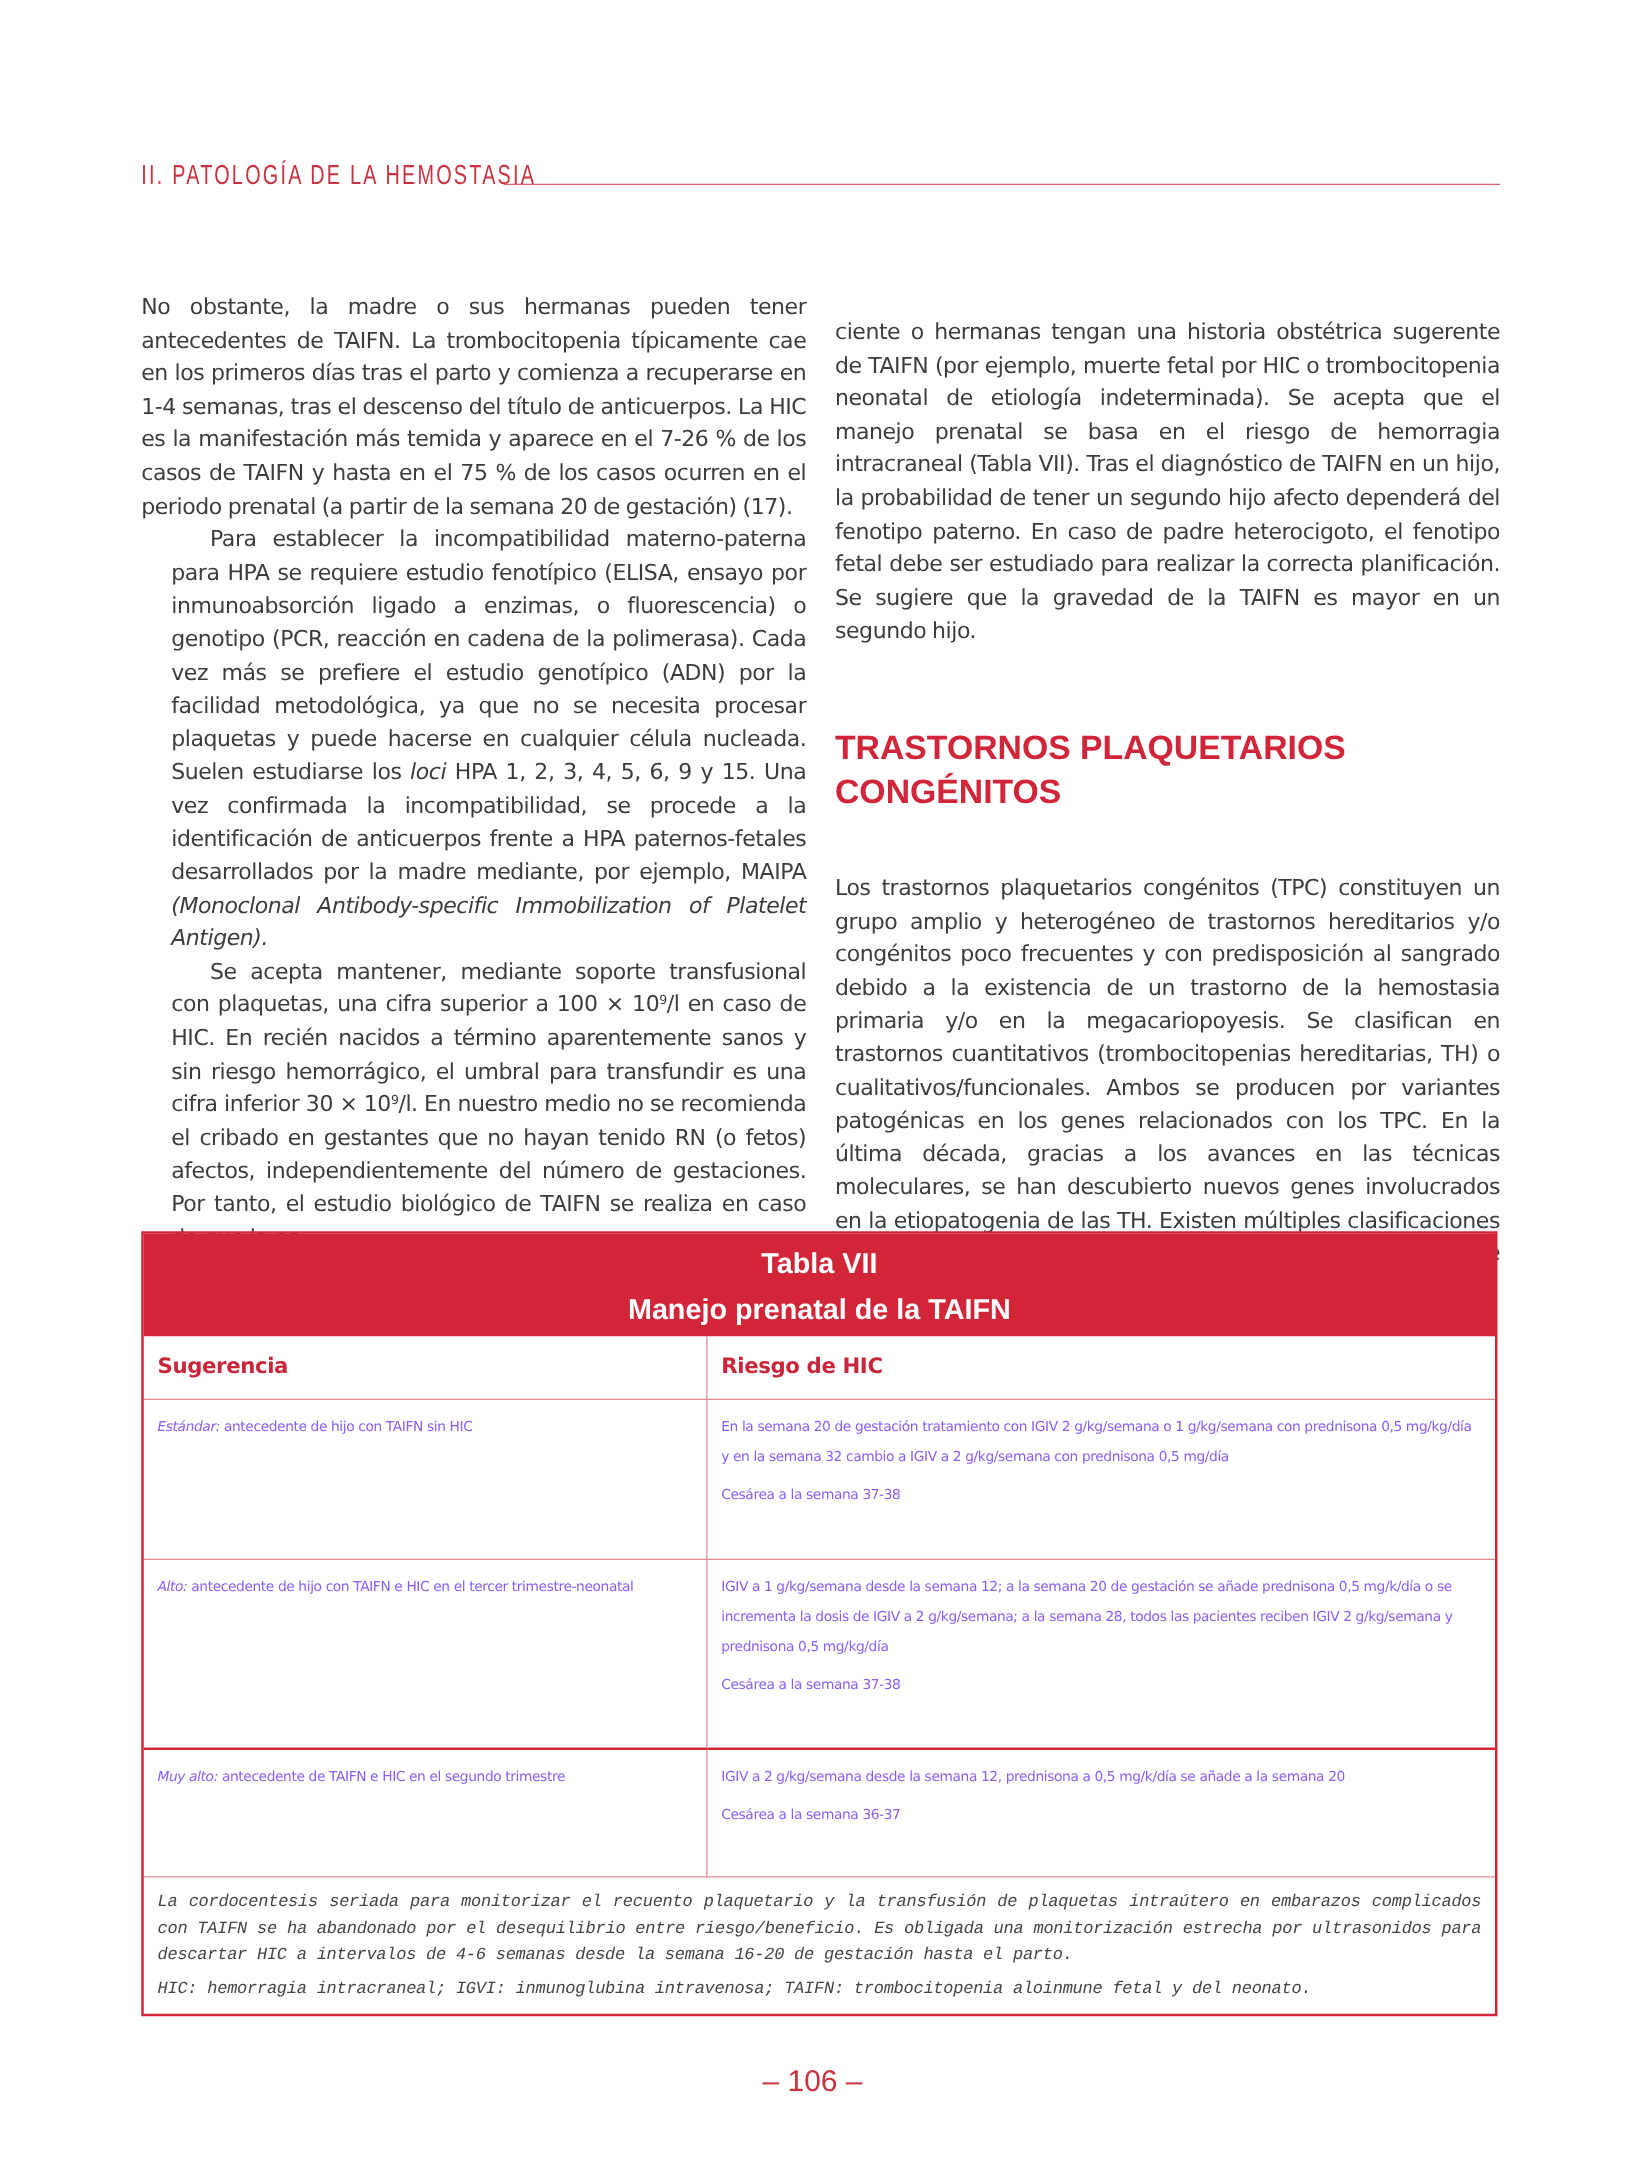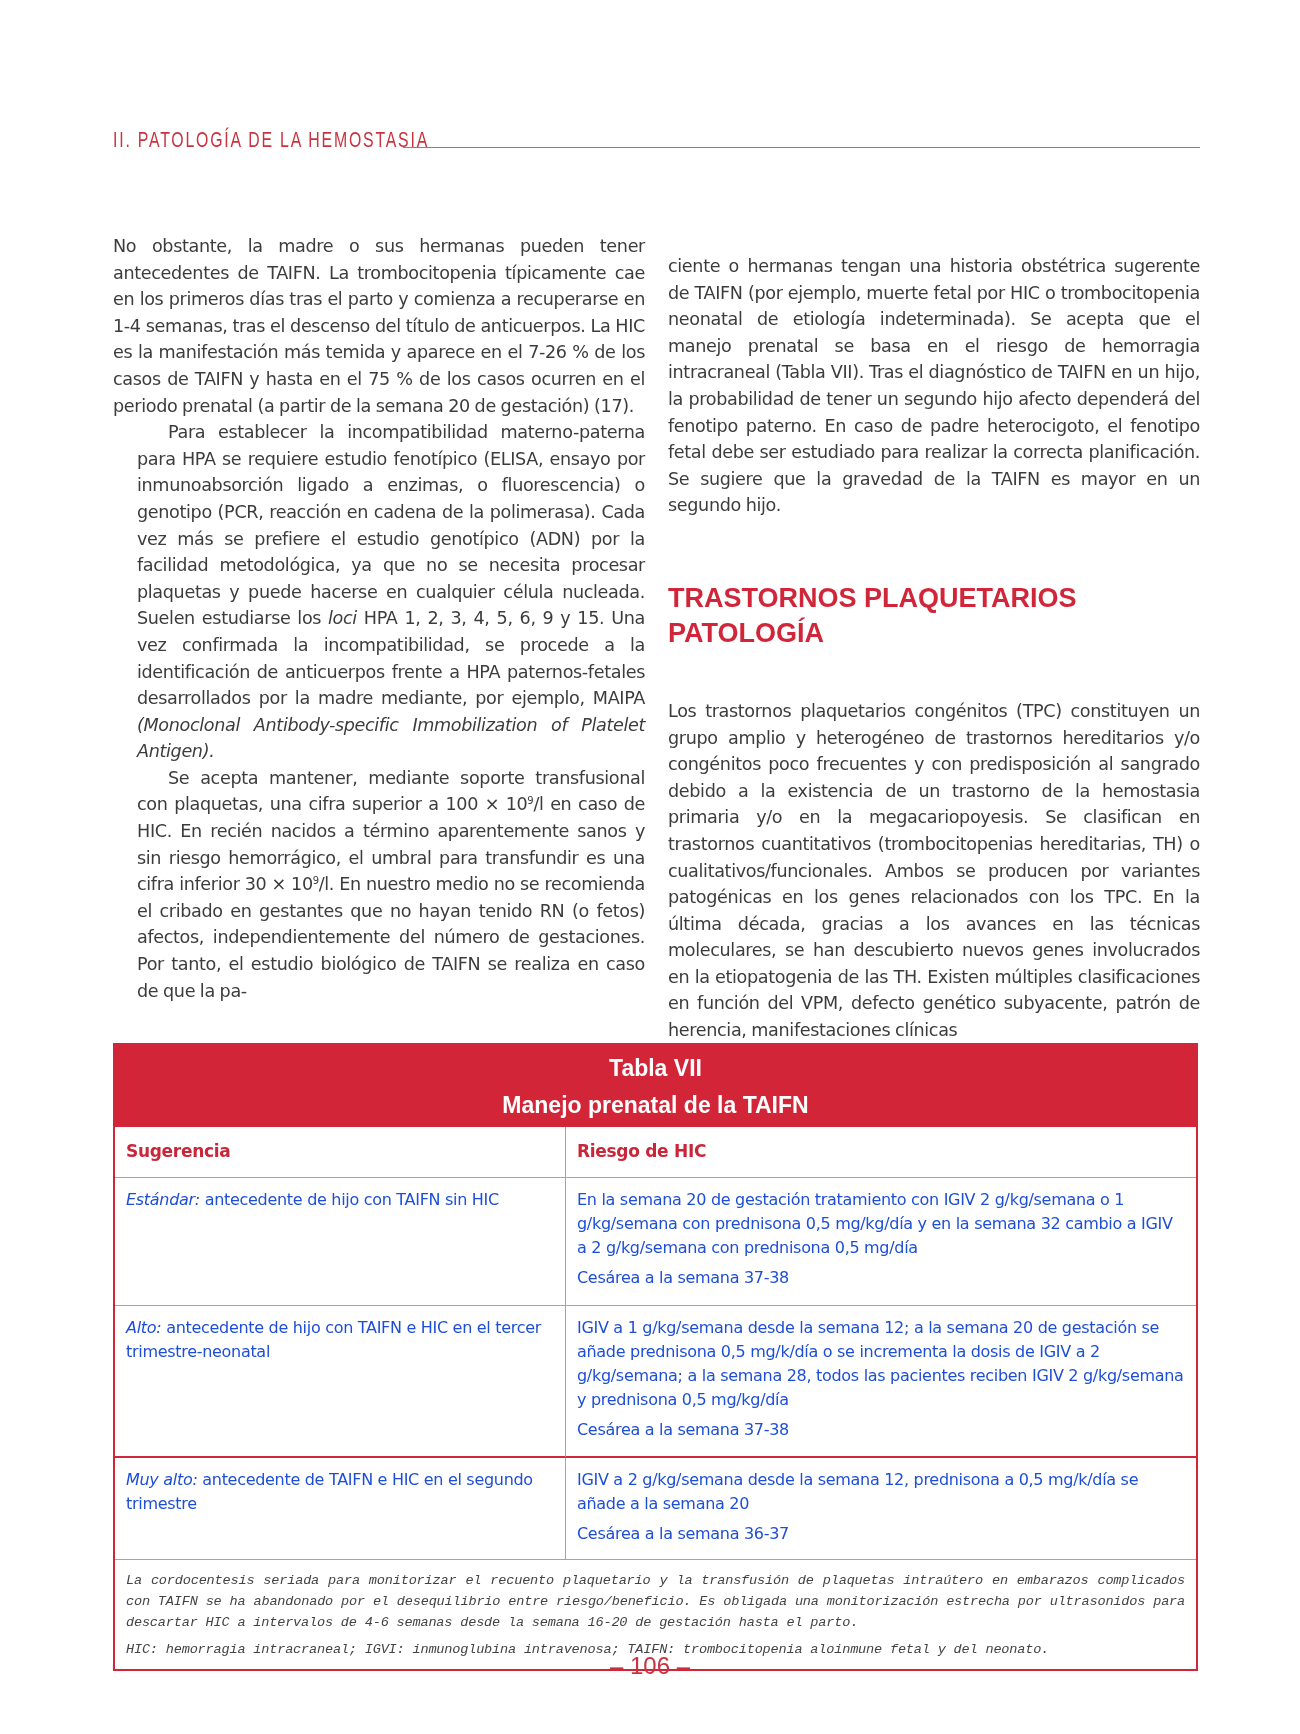--- a/index.html
+++ b/index.html
@@ -19,28 +19,28 @@
   .col.right { left: 668px; margin-top: 20px; }
   .col p { margin: 0; }
   .col p.indent { text-indent: 31px; margin-left: 24px; }
   .col em { font-style: italic; }
   sup { font-size: 10px; line-height: 0; vertical-align: 6px; }
 
   .section-heading { color: #d1263a; font-family: "Liberation Sans", sans-serif; font-weight: bold;
                      font-size: 27px; line-height: 35px; margin: 62px 0 47px 0; text-align: left;
                      letter-spacing: 0; word-spacing: 0; }
 
-  .table-box { position: absolute; left: 113px; top: 1043px; width: 1085px; height: 628px;
+  .table-box { position: absolute; left: 113px; top: 985px; width: 1085px; height: 628px;
                border: 2px solid #d1263a; box-sizing: border-box; }
   .table-head { background: #d22638; color: #ffffff; text-align: center; height: 82px;
                 font-family: "Liberation Sans", sans-serif; font-weight: bold; font-size: 23px; line-height: 37px;
                 padding-top: 5px; box-sizing: border-box; }
   .grid { display: grid; grid-template-columns: 451px 1fr; }
   .cell { border-right: 1px solid #e08a94; border-bottom: 1px solid #e08a94; padding: 10px 10px 8px 11px;
-          font-size: 16px; line-height: 24px; color: #1d4ed8; letter-spacing: -0.3px; box-sizing: border-box; }
+          font-size: 11px; line-height: 24px; color: #8b5cf6; letter-spacing: -0.3px; box-sizing: border-box; }
   .cell:nth-child(2n) { border-right: none; }
   .cell.hdr { color: #c9263a; font-weight: bold; font-size: 17px; height: 51px; padding-top: 12px; }
   .cell p { margin: 0; }
   .cell p + p { margin-top: 6px; }
   .row-1 { height: 128px; }
   .row-2 { height: 152px; }
   .row-3 { height: 102px; padding-left: 11px; }
   .row-2.cell { border-bottom: 2px solid #d1263a; }
   .notes { padding: 10px 11px 6px 11px; font-style: italic; font-size: 13.6px; line-height: 21px;
            color: #444; text-align: justify; letter-spacing: -0.2px; font-family: Liberation Mono, monospace; }
@@ -59,21 +59,21 @@
 </div>
 
 <div class="col left">
   <p>No obstante, la madre o sus hermanas pueden tener antecedentes de TAIFN. La trombocitopenia típicamente cae en los primeros días tras el parto y comienza a recuperarse en 1-4 semanas, tras el descenso del título de anticuerpos. La HIC es la manifestación más temida y aparece en el 7-26 % de los casos de TAIFN y hasta en el 75 % de los casos ocurren en el periodo prenatal (a partir de la semana 20 de gestación) (17).</p>
   <p class="indent"><span>Para establecer la incompatibilidad materno-paterna para HPA se requiere estudio fenotípico (ELISA, ensayo por inmunoabsorción ligado a enzimas, o fluorescencia) o genotipo (PCR, reacción en cadena de la polimerasa). Cada vez más se prefiere el estudio genotípico (ADN) por la facilidad metodológica, ya que no se necesita procesar plaquetas y puede hacerse en cualquier célula nucleada. Suelen estudiarse los </span><em>loci</em><span> HPA 1, 2, 3, 4, 5, 6, 9 y 15. Una vez confirmada la incompatibilidad, se procede a la identificación de anticuerpos frente a HPA paternos-fetales desarrollados por la madre mediante, por ejemplo, MAIPA </span><em>(Monoclonal Antibody-specific Immobilization of Platelet Antigen).</em></p>
   <p class="indent"><span>Se acepta mantener, mediante soporte transfusional con plaquetas, una cifra superior a 100 × 10</span><sup>9</sup><span>/l en caso de HIC. En recién nacidos a término aparentemente sanos y sin riesgo hemorrágico, el umbral para transfundir es una cifra inferior 30 × 10</span><sup>9</sup><span>/l. En nuestro medio no se recomienda el cribado en gestantes que no hayan tenido RN (o fetos) afectos, independientemente del número de gestaciones. Por tanto, el estudio biológico de TAIFN se realiza en caso de que la pa-</span></p>
 </div>
 
 <div class="col right">
   <p>ciente o hermanas tengan una historia obstétrica sugerente de TAIFN (por ejemplo, muerte fetal por HIC o trombocitopenia neonatal de etiología indeterminada). Se acepta que el manejo prenatal se basa en el riesgo de hemorragia intracraneal (Tabla VII). Tras el diagnóstico de TAIFN en un hijo, la probabilidad de tener un segundo hijo afecto dependerá del fenotipo paterno. En caso de padre heterocigoto, el fenotipo fetal debe ser estudiado para realizar la correcta planificación. Se sugiere que la gravedad de la TAIFN es mayor en un segundo hijo.</p>
-  <h2 class="section-heading">TRASTORNOS PLAQUETARIOS PATOLOGÍA</h2>
+  <h2 class="section-heading">TRASTORNOS PLAQUETARIOS CONGÉNITOS</h2>
   <p>Los trastornos plaquetarios congénitos (TPC) constituyen un grupo amplio y heterogéneo de trastornos hereditarios y/o congénitos poco frecuentes y con predisposición al sangrado debido a la existencia de un trastorno de la hemostasia primaria y/o en la megacariopoyesis. Se clasifican en trastornos cuantitativos (trombocitopenias hereditarias, TH) o cualitativos/funcionales. Ambos se producen por variantes patogénicas en los genes relacionados con los TPC. En la última década, gracias a los avances en las técnicas moleculares, se han descubierto nuevos genes involucrados en la etiopatogenia de las TH. Existen múltiples clasificaciones en función del VPM, defecto genético subyacente, patrón de herencia, manifestaciones clínicas</p>
 </div>
 
 <div class="table-box">
   <div class="table-head">
     <div>Tabla VII</div>
     <div>Manejo prenatal de la TAIFN</div>
   </div>
   <div class="grid">
     <div class="cell hdr">Sugerencia</div>

